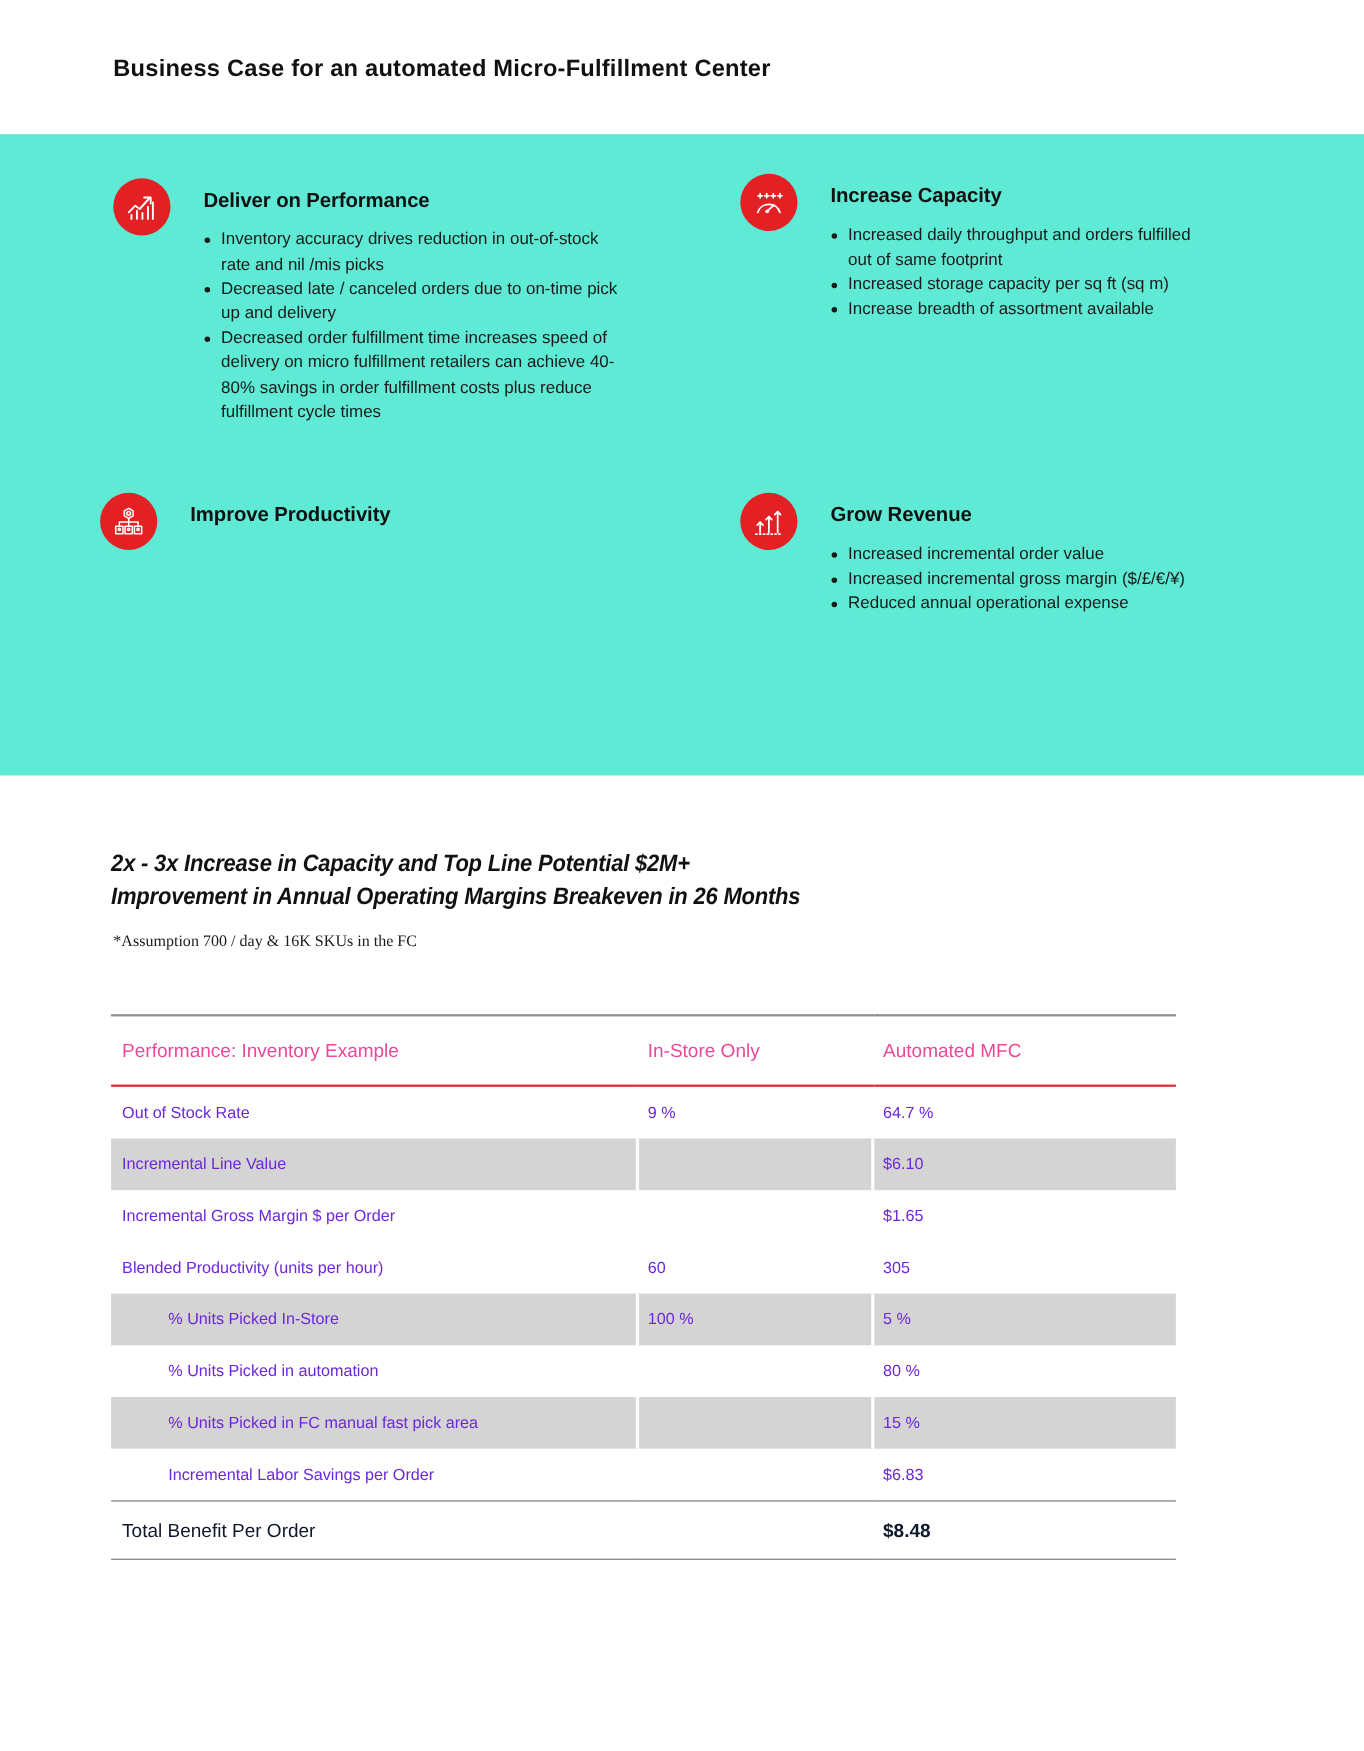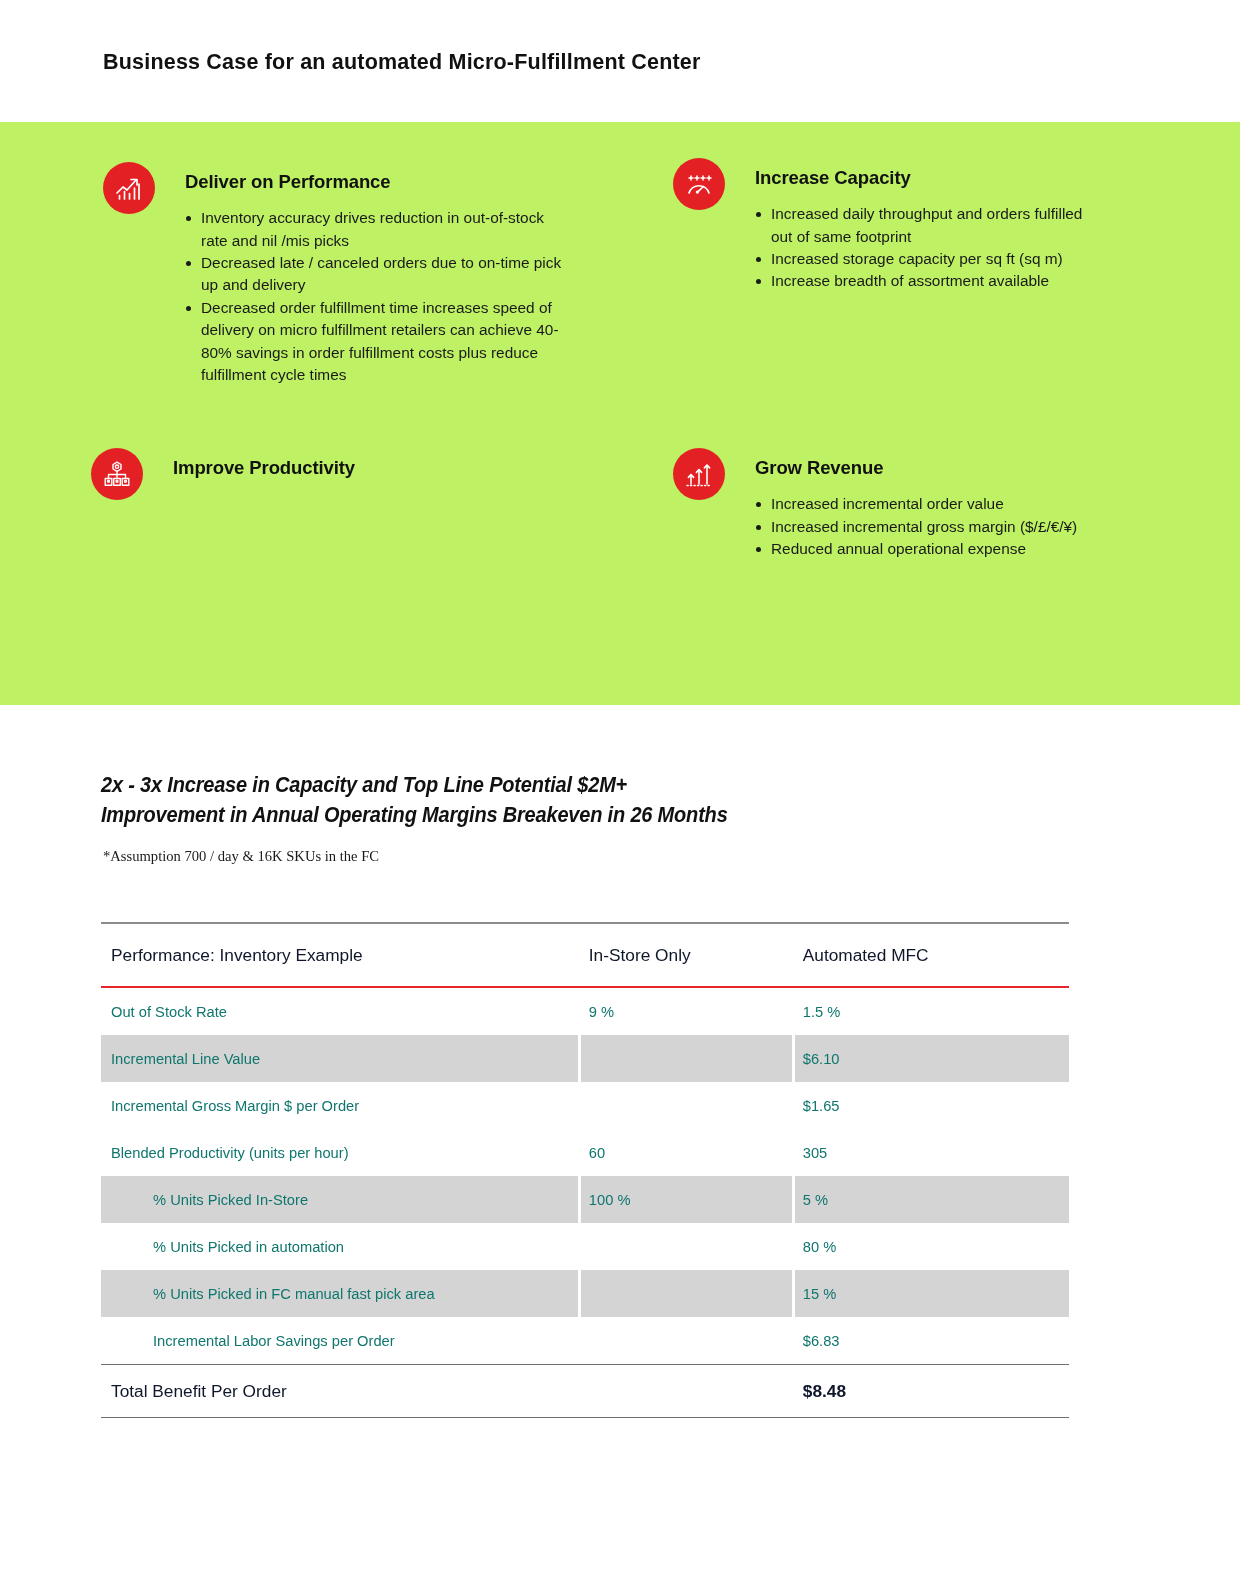--- a/index.html
+++ b/index.html
@@ -17,21 +17,21 @@
   
   .doc-title{
     position:absolute;left:103px;top:50px;
     font-size:21.5px;font-weight:600;letter-spacing:.2px;
     color:#111;white-space:nowrap;
   }
 
   
   .band{
     position:absolute;left:0;top:122px;width:1240px;height:583px;
-    background:#bef264;
+    background:#5eead4;
   }
   .quad{position:absolute;}
   .q1{left:103px;top:40px;width:470px;}
   .q2{left:673px;top:36px;width:430px;}
   .q3{left:91px;top:326px;width:470px;}
   .q4{left:673px;top:326px;width:430px;}
 
   .icon-circle{
     position:absolute;left:0;top:0;
     width:52px;height:52px;border-radius:50%;
@@ -77,32 +77,32 @@
   }
   .tbl td,.tbl th{
     padding:0;vertical-align:middle;text-align:left;
     font-weight:400;
   }
   .c1{width:462px;}
   .c2{width:222px;}
   .c3{width:284px;}
 
   .tbl tr.sect-head td{
-    font-size:17.3px;color:#0f172a;height:62px;
+    font-size:17.3px;color:#ec4899;height:62px;
     padding-left:10px;
   }
   .tbl tr.sect-head td.c2,.tbl tr.sect-head td.c3{padding-left:8px;}
 
   .rule-top{border-top:2px solid #8c8c8c;}
   .rule-red{border-bottom:2px solid #e8252a;}
   .rule-thin{border-top:1.5px solid #6f6f6f;}
   .rule-bottom{border-bottom:1.5px solid #6f6f6f;}
 
   .tbl tr.data td{
-    font-size:14.7px;color:#0f766e;height:47px;
+    font-size:14.7px;color:#6d28d9;height:47px;
     padding-left:10px;
   }
   .tbl tr.data td.c2,.tbl tr.data td.c3{padding-left:8px;}
   .tbl tr.data td.indent{padding-left:52px;}
   .shade td{background:#d4d4d4;}
   .shade td.c1{
     box-shadow:inset -3px 0 0 #ffffff;
   }
   .shade td.c2{
     box-shadow:inset -3px 0 0 #ffffff;
@@ -227,21 +227,21 @@
 
       <tr class="sect-head rule-red">
         <td class="c1 rule-top">Performance: Inventory Example</td>
         <td class="c2 rule-top">In-Store Only</td>
         <td class="c3 rule-top">Automated MFC</td>
       </tr>
 
       <tr class="data">
         <td class="c1">Out of Stock Rate</td>
         <td class="c2">9 %</td>
-        <td class="c3">1.5 %</td>
+        <td class="c3">64.7 %</td>
       </tr>
       <tr class="data shade">
         <td class="c1">Incremental Line Value</td>
         <td class="c2"></td>
         <td class="c3">$6.10</td>
       </tr>
       <tr class="data">
         <td class="c1">Incremental Gross Margin $ per Order</td>
         <td class="c2"></td>
         <td class="c3">$1.65</td>

